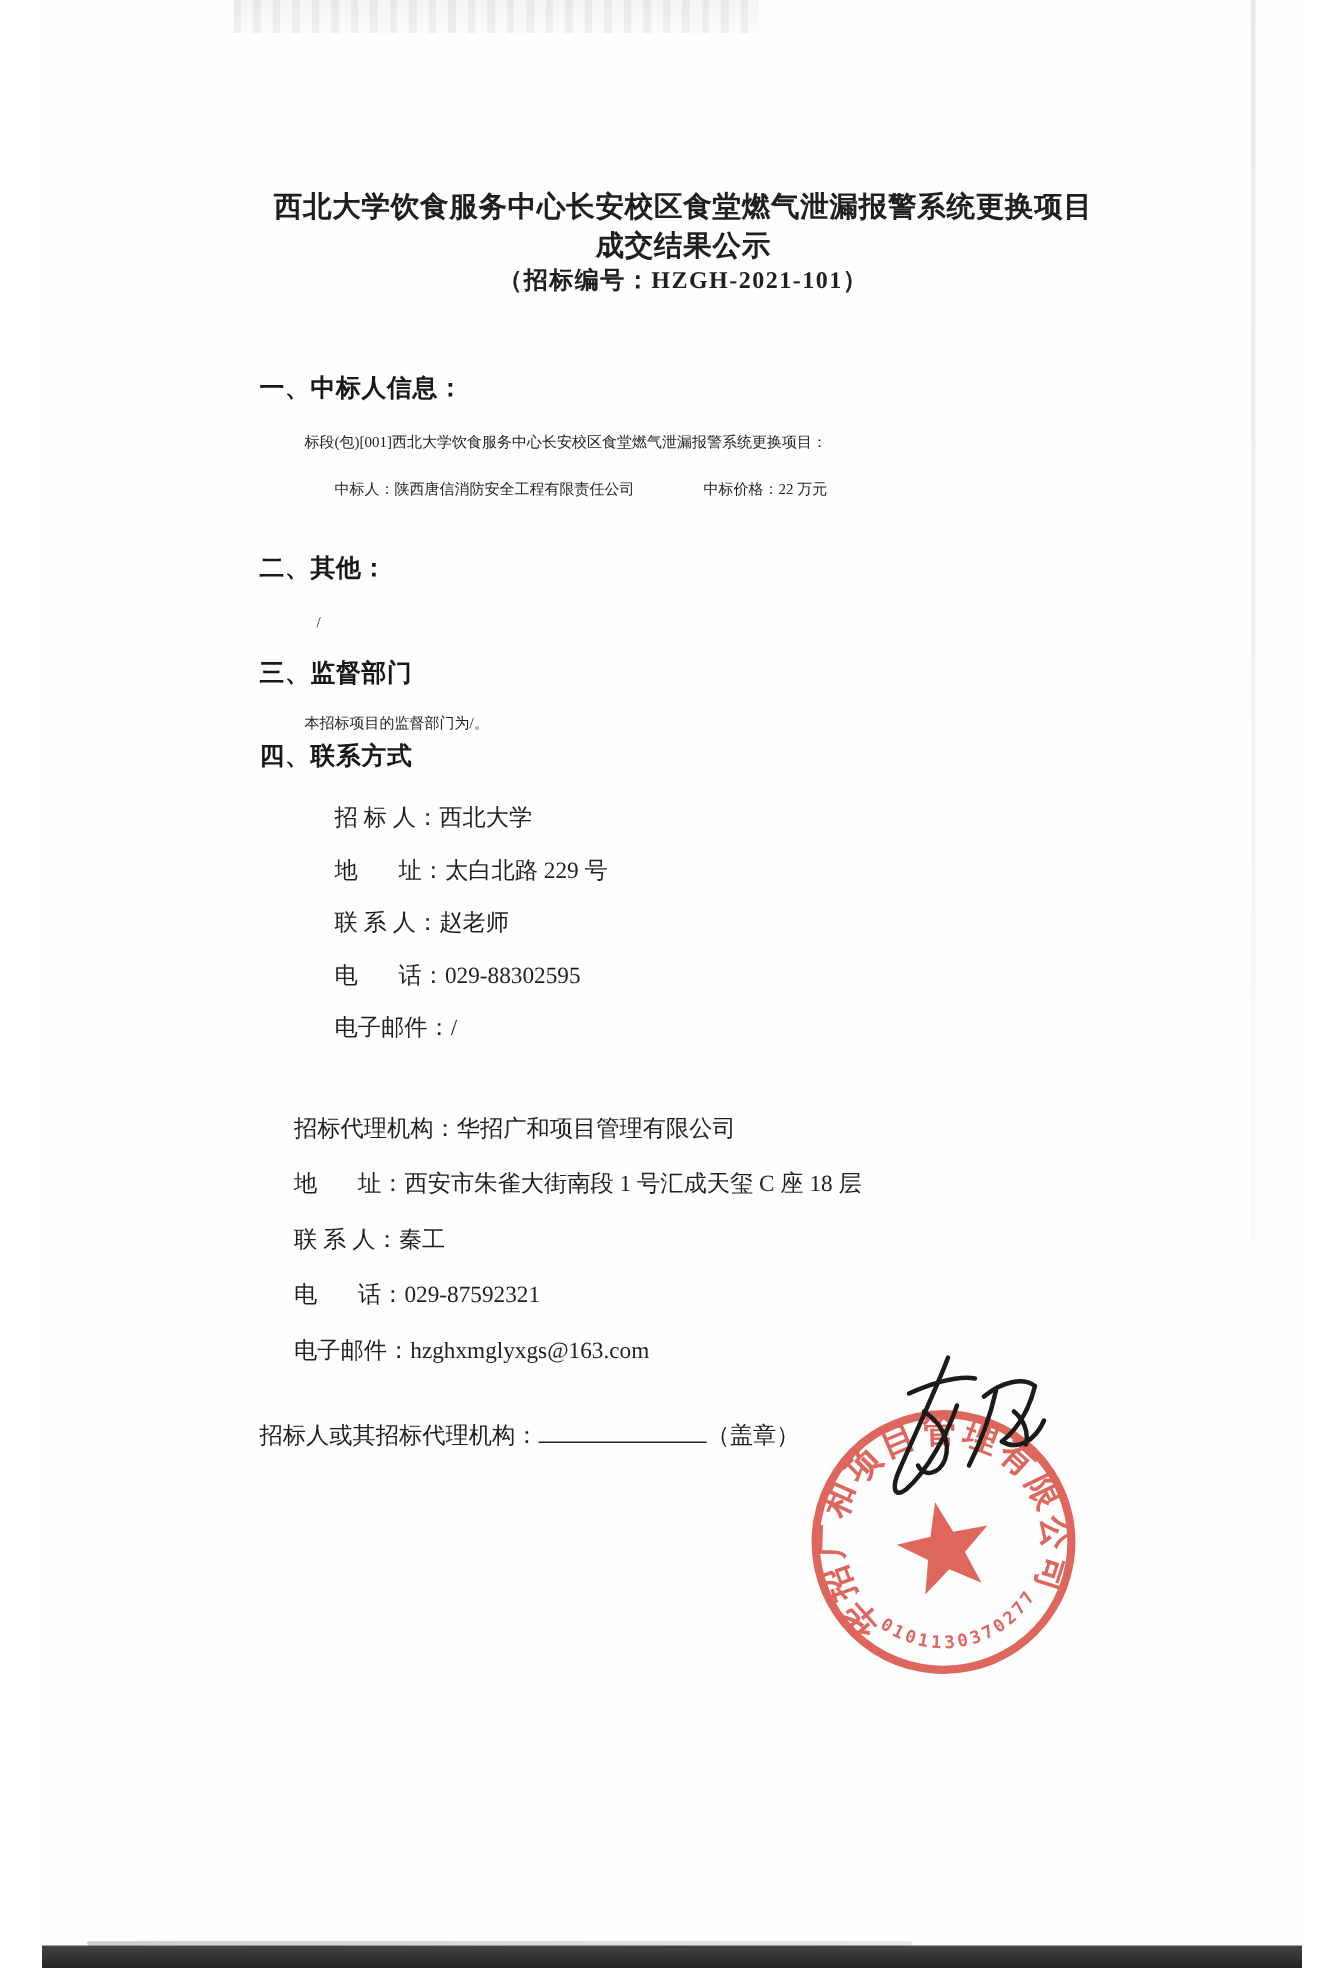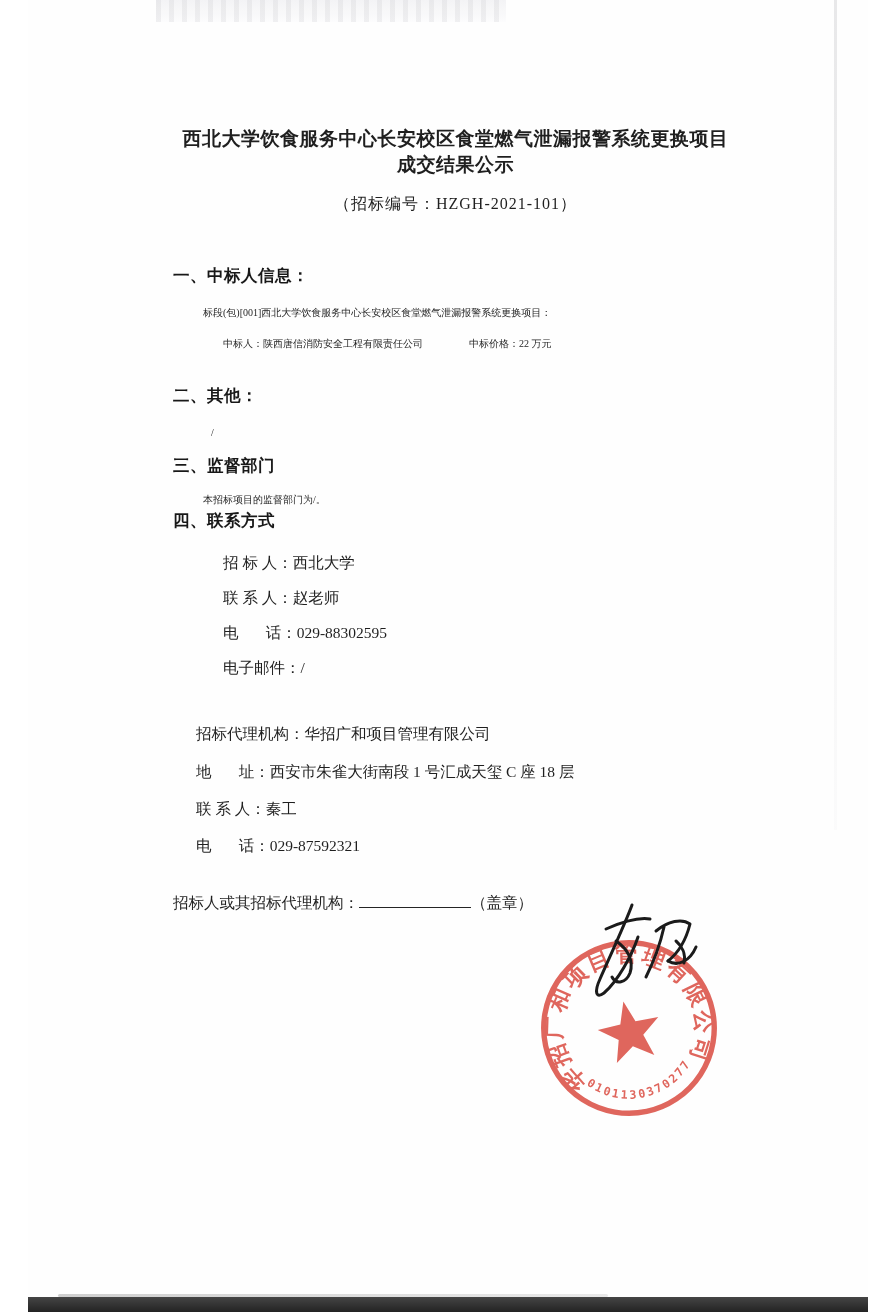--- a/index.html
+++ b/index.html
@@ -26,21 +26,21 @@
     background:linear-gradient(#454545,#232323);
   }
   .scan-bottom-smear{
     position:absolute;left:30px;bottom:15px;width:550px;height:3px;
     background:linear-gradient(90deg, rgba(150,150,150,.45), rgba(170,170,170,.25));
     border-radius:2px;
   }
   
   .content{position:relative;box-sizing:border-box;height:100%;padding:126px 130px 0 145px;}
   .title{margin:0;font-size:19px;font-weight:bold;text-align:center;letter-spacing:.5px;line-height:1.35;}
-  .subtitle{margin:17px 0 0;font-size:16px;font-weight:normal;text-align:center;letter-spacing:1px;}
+  .subtitle{margin:0 0 0;font-size:16px;font-weight:bold;text-align:center;letter-spacing:1px;}
   .sec-h{
     margin:0;font-family:"Liberation Sans","DejaVu Sans",sans-serif;
     font-size:16.5px;font-weight:bold;color:#181818;letter-spacing:.5px;
   }
   .body-line{margin:0;font-size:10px;line-height:1.15;}
   .mt-sec1{margin-top:50px;}
   .lot-line{margin-top:20px;margin-left:30px;}
   .winner-line{margin-top:19px;margin-left:50px;}
   .price{margin-left:46px;}
   .mt-sec2{margin-top:36px;}
@@ -81,30 +81,32 @@
     <h2 class="sec-h mt-sec2">二、其他：</h2>
     <p class="body-line slash-line">/</p>
 
     <h2 class="sec-h mt-sec3">三、监督部门</h2>
     <p class="body-line sup-line">本招标项目的监督部门为/。</p>
 
     <h2 class="sec-h mt-sec4">四、联系方式</h2>
 
     <div class="contact-block">
       <p class="contact-row"><span>招 标 人：</span><span>西北大学</span></p>
+      <p class="contact-row"><span>地&nbsp;&nbsp;&nbsp;&nbsp;&nbsp;&nbsp;&nbsp;址：</span><span>太白北路 229 号</span></p>
       <p class="contact-row"><span>联 系 人：</span><span>赵老师</span></p>
       <p class="contact-row"><span>电&nbsp;&nbsp;&nbsp;&nbsp;&nbsp;&nbsp;&nbsp;话：</span><span>029-88302595</span></p>
       <p class="contact-row"><span>电子邮件：</span><span>/</span></p>
     </div>
 
     <div class="agency-block">
       <p class="contact-row"><span>招标代理机构：</span><span>华招广和项目管理有限公司</span></p>
       <p class="contact-row"><span>地&nbsp;&nbsp;&nbsp;&nbsp;&nbsp;&nbsp;&nbsp;址：</span><span>西安市朱雀大街南段 1 号汇成天玺 C 座 18 层</span></p>
       <p class="contact-row"><span>联 系 人：</span><span>秦工</span></p>
       <p class="contact-row"><span>电&nbsp;&nbsp;&nbsp;&nbsp;&nbsp;&nbsp;&nbsp;话：</span><span>029-87592321</span></p>
+      <p class="contact-row"><span>电子邮件：</span><span>hzghxmglyxgs@163.com</span></p>
     </div>
 
 
     <p class="body-line signoff-org"><span>招标人或其招标代理机构：</span><span class="u-line u2"></span><span>（盖章）</span></p>
 
   </div>
 
   <svg class="stamp" viewBox="0 0 240 240">
     <g transform="rotate(-12 120 120)" opacity="0.82">
       <circle cx="120" cy="120" r="110" fill="none" stroke="#d9453a" stroke-width="7"></circle>

